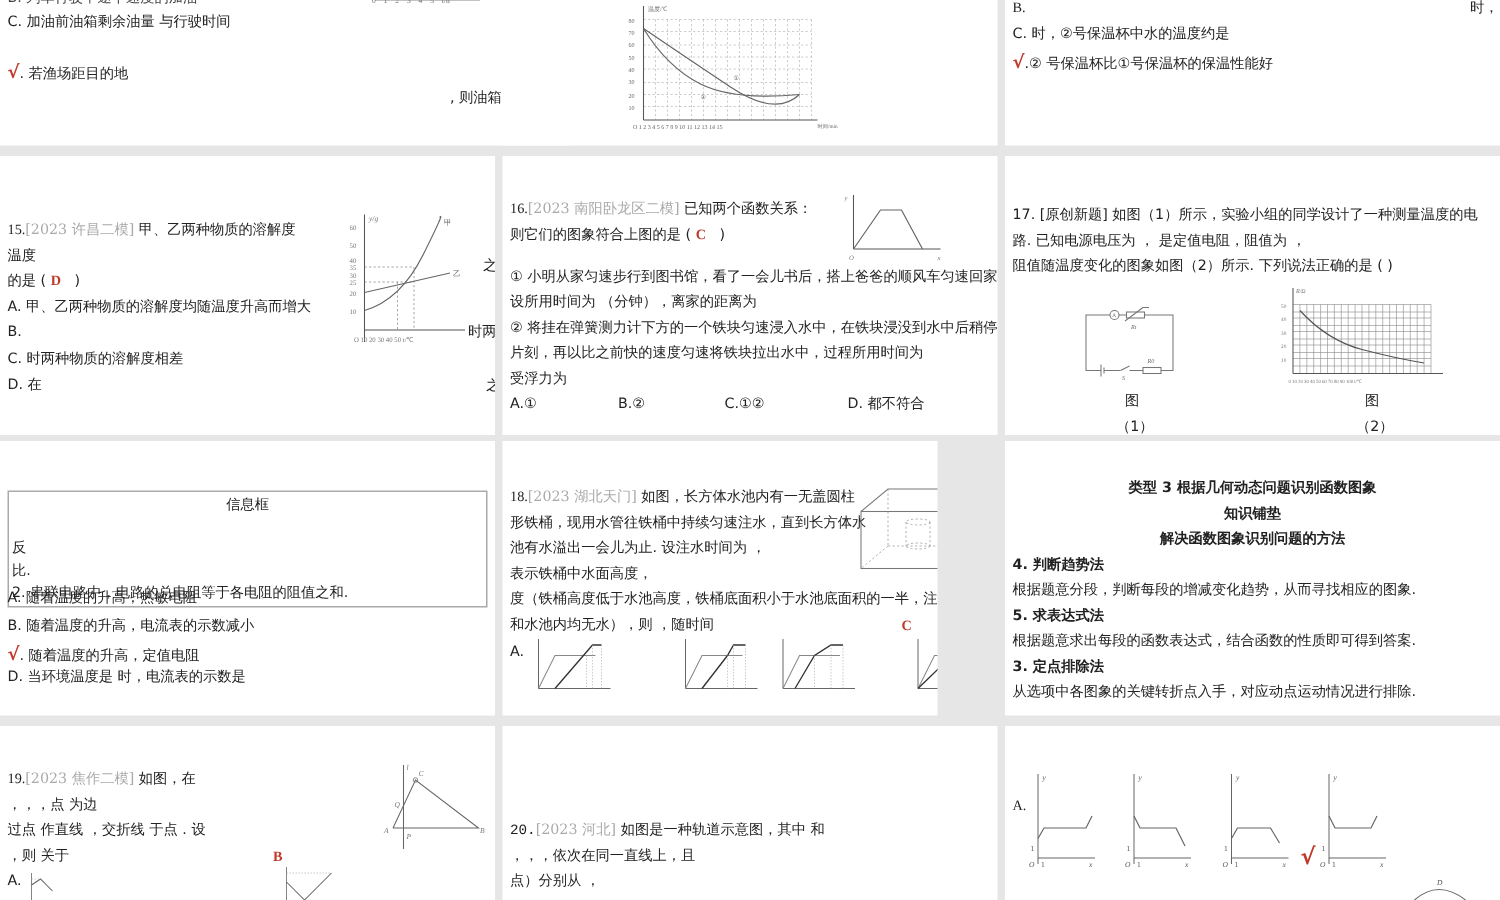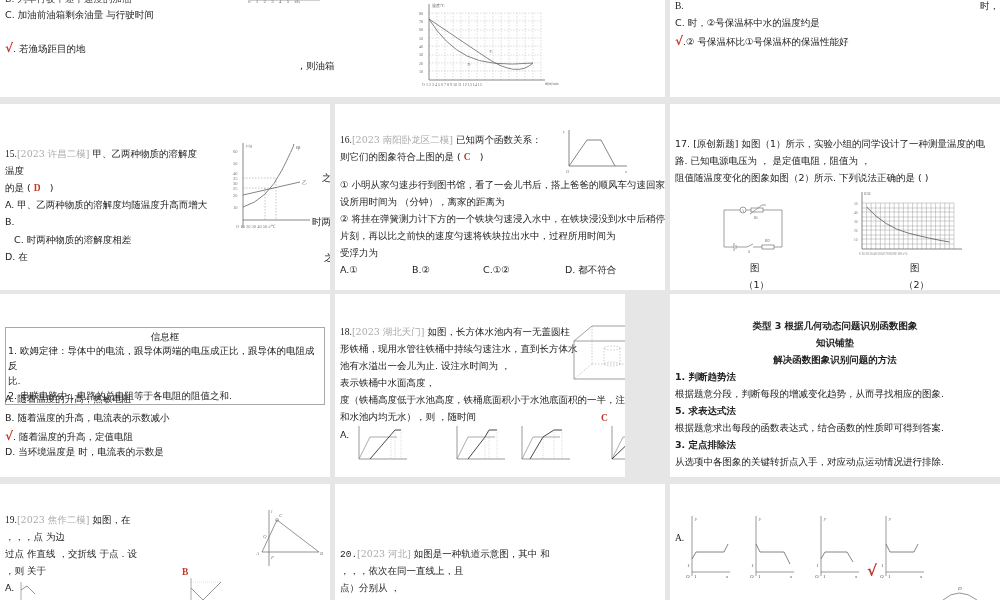--- a/index.html
+++ b/index.html
@@ -91,21 +91,21 @@
     <span>甲、乙两种物质的溶解度</span>
   </div>
   <div class="abs" style="left:5px;top:61px;">温度</div>
   <div class="abs" style="left:5px;top:78px;">
     <span>的是 (</span>
     <span class="ans">D</span>
     <span style="margin-left:6px;">)</span>
   </div>
   <div class="abs" style="left:5px;top:95px;">A. 甲、乙两种物质的溶解度均随温度升高而增大</div>
   <div class="abs" style="left:5px;top:112px;">B.</div>
-  <div class="abs" style="left:14px;top:130px;">C. 时两种物质的溶解度相差</div>
+  <div class="abs" style="left:5px;top:130px;">C. 时两种物质的溶解度相差</div>
   <div class="abs" style="left:5px;top:147px;">D. 在</div>
   <div class="abs" style="left:322px;top:68px;">之</div>
   <div class="abs" style="left:312px;top:112px;">时两</div>
   <div class="abs" style="left:324px;top:148px;">之</div>
   <svg class="abs" style="left:232px;top:36px;" width="80" height="95" viewBox="0 0 80 95">
     <line x1="11" y1="80" x2="78" y2="80" stroke="#555" stroke-width="0.7"></line>
     <line x1="11" y1="88" x2="11" y2="3" stroke="#555" stroke-width="0.7"></line>
     <g stroke="#888" stroke-width="0.5" stroke-dasharray="1.5,1.5">
       <line x1="11" y1="38" x2="44" y2="38"></line>
         <line x1="11" y1="48" x2="44" y2="48"></line>
@@ -229,21 +229,20 @@
     <text x="4" y="52" font-size="3.5" fill="#777">10</text>
     <text x="9" y="66" font-size="3.2" fill="#777">0  10  20  30  40  50  60  70  80  90 100 t/℃</text>
   </svg>
   <div class="abs" style="left:240px;top:158px;">图</div>
   <div class="abs" style="left:234px;top:175px;">（2）</div>
 </div>
 
 <div class="slide" style="left:0;top:294px;width:330px;height:183px;">
   <div class="infobox" style="left:5px;top:33px;width:318px;height:76px;">
     <div class="abs center" style="left:0;width:318px;top:3px;">信息框</div>
-    <div class="abs" style="left:2px;top:17px;">1. 欧姆定律：导体中的电流，跟导体两端的电压成正比，跟导体的电阻成</div>
     <div class="abs" style="left:2px;top:32px;">反</div>
     <div class="abs" style="left:2px;top:47px;">比.</div>
     <div class="abs" style="left:2px;top:62px;">2. 串联电路中，电路的总电阻等于各电阻的阻值之和.</div>
   </div>
   <div class="abs" style="left:5px;top:99px;">A. 随着温度的升高，热敏电阻</div>
   <div class="abs" style="left:5px;top:118px;">B. 随着温度的升高，电流表的示数减小</div>
   <div class="abs" style="left:5px;top:135px;">
     <span class="check">√</span><span>. 随着温度的升高，定值电阻</span>
   </div>
   <div class="abs" style="left:5px;top:152px;">D. 当环境温度是 时，电流表的示数是</div>
@@ -328,21 +327,21 @@
         <line x1="34" y1="6" x2="34" y2="35"></line>
         <line x1="40" y1="6" x2="40" y2="35"></line>
       </g>
   </svg>
 </div>
 
 <div class="slide" style="left:670px;top:294px;width:330px;height:183px;">
   <div class="abs center bold" style="left:0;width:330px;top:26px;">类型 3   根据几何动态问题识别函数图象</div>
   <div class="abs center bold" style="left:0;width:330px;top:43px;">知识铺垫</div>
   <div class="abs center bold" style="left:0;width:330px;top:60px;">解决函数图象识别问题的方法</div>
-  <div class="abs bold" style="left:5px;top:77px;">1. 判断趋势法</div>
+  <div class="abs bold" style="left:5px;top:77px;">4. 判断趋势法</div>
   <div class="abs" style="left:5px;top:94px;">根据题意分段，判断每段的增减变化趋势，从而寻找相应的图象.</div>
   <div class="abs bold" style="left:5px;top:111px;">5. 求表达式法</div>
   <div class="abs" style="left:5px;top:128px;">根据题意求出每段的函数表达式，结合函数的性质即可得到答案.</div>
   <div class="abs bold" style="left:5px;top:145px;">3. 定点排除法</div>
   <div class="abs" style="left:5px;top:162px;">从选项中各图象的关键转折点入手，对应动点运动情况进行排除.</div>
 </div>
 
 <div class="slide" style="left:0;top:484px;width:330px;height:116px;">
   <div class="abs" style="left:5px;top:30px;">
     <span style="font-family:'Liberation Serif',serif;">19.</span><span class="src">[2023 焦作二模]</span>

